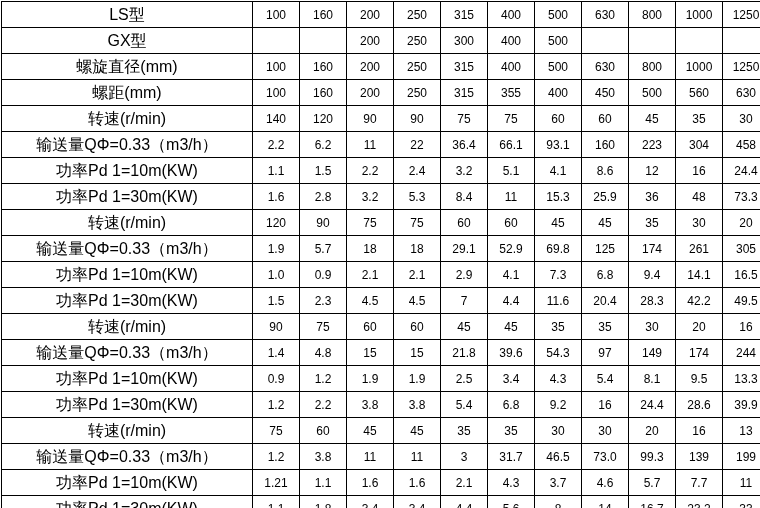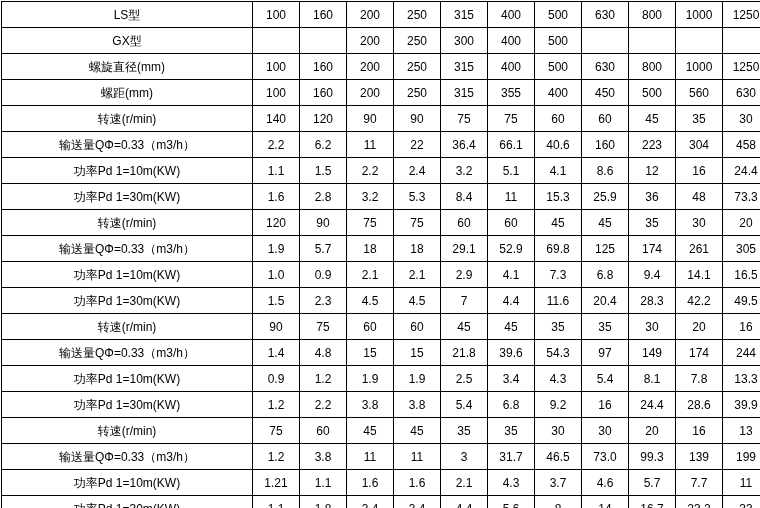--- a/index.html
+++ b/index.html
@@ -25,21 +25,21 @@
     font-size: 12px;
     text-align: center;
     vertical-align: middle;
     padding: 0;
     line-height: 14px;
     overflow: hidden;
     white-space: nowrap;
   }
   #spec-table td.label {
     width: 250px;
-    font-size: 12px;
+    font-size: 16px;
   }
   #spec-table td.val {
     width: 46px;
   }
 </style>
 </head>
 <body>
 
 <table id="spec-table">
   <tbody>
@@ -114,21 +114,21 @@
         <td class="val">30</td>
       </tr>
       <tr>
         <td class="label">输送量QΦ=0.33（m3/h）</td>
         <td class="val">2.2</td>
         <td class="val">6.2</td>
         <td class="val">11</td>
         <td class="val">22</td>
         <td class="val">36.4</td>
         <td class="val">66.1</td>
-        <td class="val">40.6</td>
+        <td class="val">93.1</td>
         <td class="val">160</td>
         <td class="val">223</td>
         <td class="val">304</td>
         <td class="val">458</td>
       </tr>
       <tr>
         <td class="label">功率Pd 1=10m(KW)</td>
         <td class="val">1.1</td>
         <td class="val">1.5</td>
         <td class="val">2.2</td>
@@ -243,21 +243,21 @@
         <td class="label">功率Pd 1=10m(KW)</td>
         <td class="val">0.9</td>
         <td class="val">1.2</td>
         <td class="val">1.9</td>
         <td class="val">1.9</td>
         <td class="val">2.5</td>
         <td class="val">3.4</td>
         <td class="val">4.3</td>
         <td class="val">5.4</td>
         <td class="val">8.1</td>
-        <td class="val">7.8</td>
+        <td class="val">9.5</td>
         <td class="val">13.3</td>
       </tr>
       <tr>
         <td class="label">功率Pd 1=30m(KW)</td>
         <td class="val">1.2</td>
         <td class="val">2.2</td>
         <td class="val">3.8</td>
         <td class="val">3.8</td>
         <td class="val">5.4</td>
         <td class="val">6.8</td>

